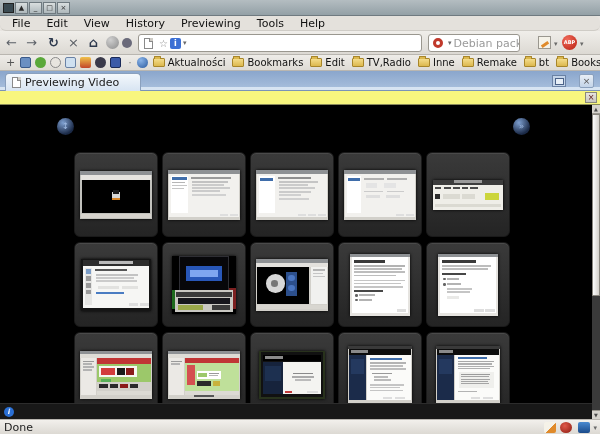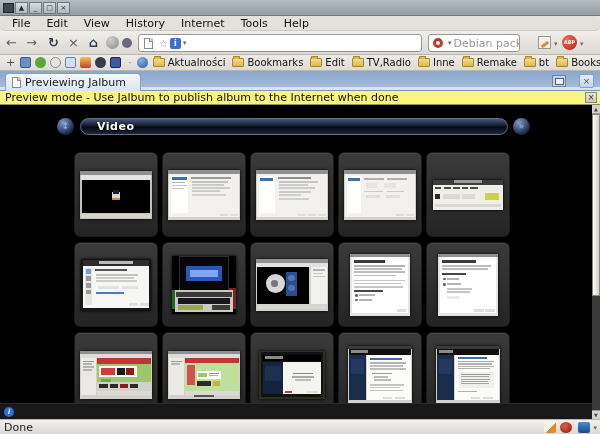--- a/index.html
+++ b/index.html
@@ -103,21 +103,21 @@
     <div class="win-btn">_</div>
     <div class="win-btn">□</div>
     <div class="win-btn">×</div>
   </div>
 
   <div class="menubar">
     <span class="menu-item">File</span>
     <span class="menu-item">Edit</span>
     <span class="menu-item">View</span>
     <span class="menu-item">History</span>
-    <span class="menu-item">Internet</span>
+    <span class="menu-item">Previewing</span>
     <span class="menu-item">Tools</span>
     <span class="menu-item">Help</span>
   </div>
 
   <div class="navbar">
     <div class="nav-btn" style="left:2px">←</div>
     <div class="nav-btn" style="left:22px">→</div>
     <div class="nav-btn dark" style="left:44px">↻</div>
     <div class="nav-btn" style="left:64px">×</div>
     <div class="nav-btn dark" style="left:84px">⌂</div>
@@ -188,34 +188,32 @@
       </div>
     <div class="bm-folder">
         <div class="folder-ico"></div>
       </div>
   </div>
 
   <div class="tabstrip">
     <div class="tab-strip-bottom"></div>
     <div class="tab">
       <div class="doc-ico" style="margin:0"></div>
-      <span class="tab-label">Previewing Jalbum</span>
+      <span class="tab-label">Previewing Video</span>
     </div>
     <div class="list-tabs"></div>
     <div class="tabs-close">×</div>
   </div>
 
   <div class="notification">
-    <span class="notif-text">Preview mode - Use Jalbum to publish album to the Internet when done</span>
     <div class="notif-close">×</div>
   </div>
 
   <div class="viewport">
     <div class="sphere sphere-left">↕</div>
-    <div class="album-pill">Video</div>
     <div class="sphere sphere-right">»</div>
 
     <div class="grid">
         <div class="card" title="media player showing Tux logo on black screen">
           <div class="shot" style="width: 72px; height: 48px; background: rgb(194, 194, 189);">
             <div class="layer" style="left: 0%; top: 0%; width: 100%; height: 9%; background: rgb(142, 145, 148);"></div>
             <div class="layer" style="left: 2%; top: 9%; width: 96%; height: 10%; background: rgb(230, 228, 224);"></div>
             <div class="layer" style="left: 3%; top: 20%; width: 94%; height: 68%; background: rgb(0, 0, 0);"></div>
             <div class="layer" style="left: 44%; top: 44%; width: 12%; height: 16%; background: rgb(216, 216, 216);"></div>
             <div class="layer" style="left: 46%; top: 40%; width: 8%; height: 9%; background: rgb(28, 28, 28);"></div>

